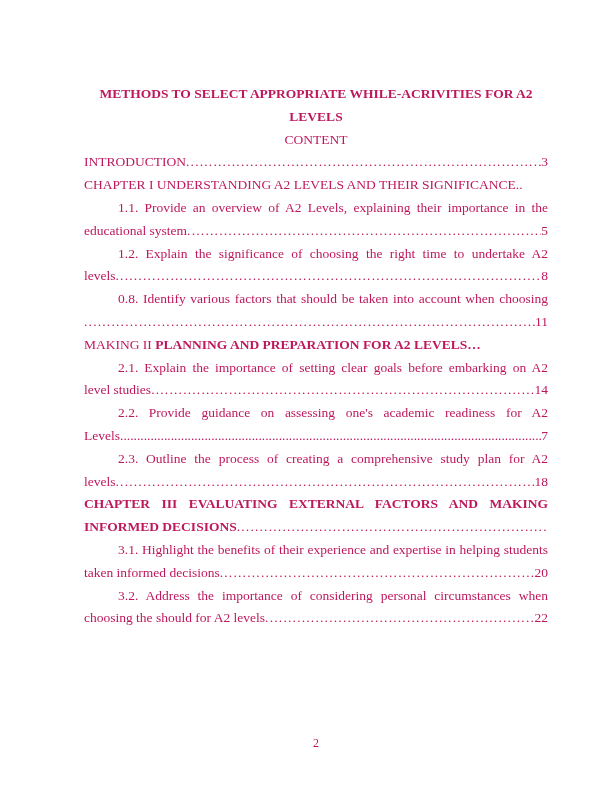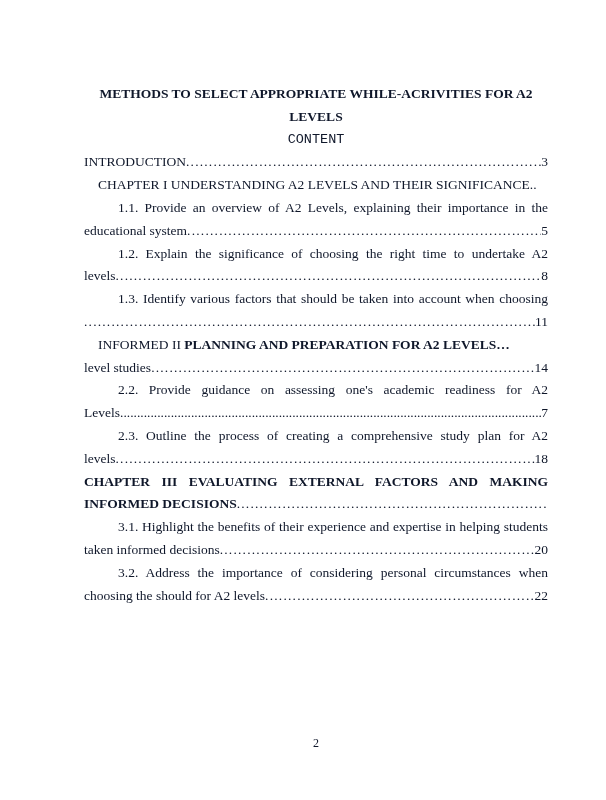--- a/index.html
+++ b/index.html
@@ -9,49 +9,48 @@
     height: 800px;
     overflow: hidden;
     background: #ffffff;
   }
   .page {
     position: relative;
     width: 606px;
     height: 800px;
     background: #ffffff;
     font-family: "Liberation Serif", "DejaVu Serif", serif;
-    color: #0f172a;
+    color: #be185d;
     font-size: 13.5px;
   }
   .content {
     position: absolute;
     top: 83px;
     left: 84px;
     width: 464px;
   }
   .line {
     line-height: 22.8px;
     height: 22.8px;
     overflow: hidden;
   }
   .title {
     text-align: center;
     font-weight: bold;
   }
   .heading {
     text-align: center;
-    font-family: Liberation Mono, monospace;
   }
   .b { font-weight: bold; }
   .stretch {
     text-align: justify;
     text-align-last: justify;
   }
   .indent { padding-left: 34px; }
-  .plain { white-space: nowrap; margin-left: 14px; }
+  .plain { white-space: nowrap; }
   .leaderline {
     display: flex;
     align-items: baseline;
   }
   .lead {
     flex: 1 1 0;
     overflow: hidden;
     white-space: nowrap;
     letter-spacing: 1.2px;
     min-width: 0;
@@ -88,26 +87,27 @@
           <span>educational system</span>
           <span class="lead sp">............................................................................................................................................................................................................................................................................................................</span>
           <span class="pg">5</span>
         </div>
         <div class="line stretch indent"><span>1.2. Explain the significance of choosing the right time to undertake A2</span></div>
         <div class="line leaderline">
           <span>levels</span>
           <span class="lead sp">............................................................................................................................................................................................................................................................................................................</span>
           <span class="pg">8</span>
         </div>
-        <div class="line stretch indent"><span>1.3. Identify various factors that should be taken into account when choosing</span></div>
+        <div class="line stretch indent"><span>0.8. Identify various factors that should be taken into account when choosing</span></div>
         <div class="line leaderline">
           <span class="lead sp">............................................................................................................................................................................................................................................................................................................</span>
           <span class="pg">11</span>
         </div>
-        <div class="line plain"><span>INFORMED II </span><span class="b">PLANNING AND PREPARATION FOR A2 LEVELS…</span></div>
+        <div class="line plain"><span>MAKING II </span><span class="b">PLANNING AND PREPARATION FOR A2 LEVELS…</span></div>
+        <div class="line stretch indent"><span>2.1. Explain the importance of setting clear goals before embarking on A2</span></div>
         <div class="line leaderline">
           <span>level studies</span>
           <span class="lead sp">............................................................................................................................................................................................................................................................................................................</span>
           <span class="pg">14</span>
         </div>
         <div class="line stretch indent"><span>2.2. Provide guidance on assessing one's academic readiness for A2</span></div>
         <div class="line leaderline">
           <span>Levels</span>
           <span class="lead dn">............................................................................................................................................................................................................................................................................................................</span>
           <span class="pg">7</span>

